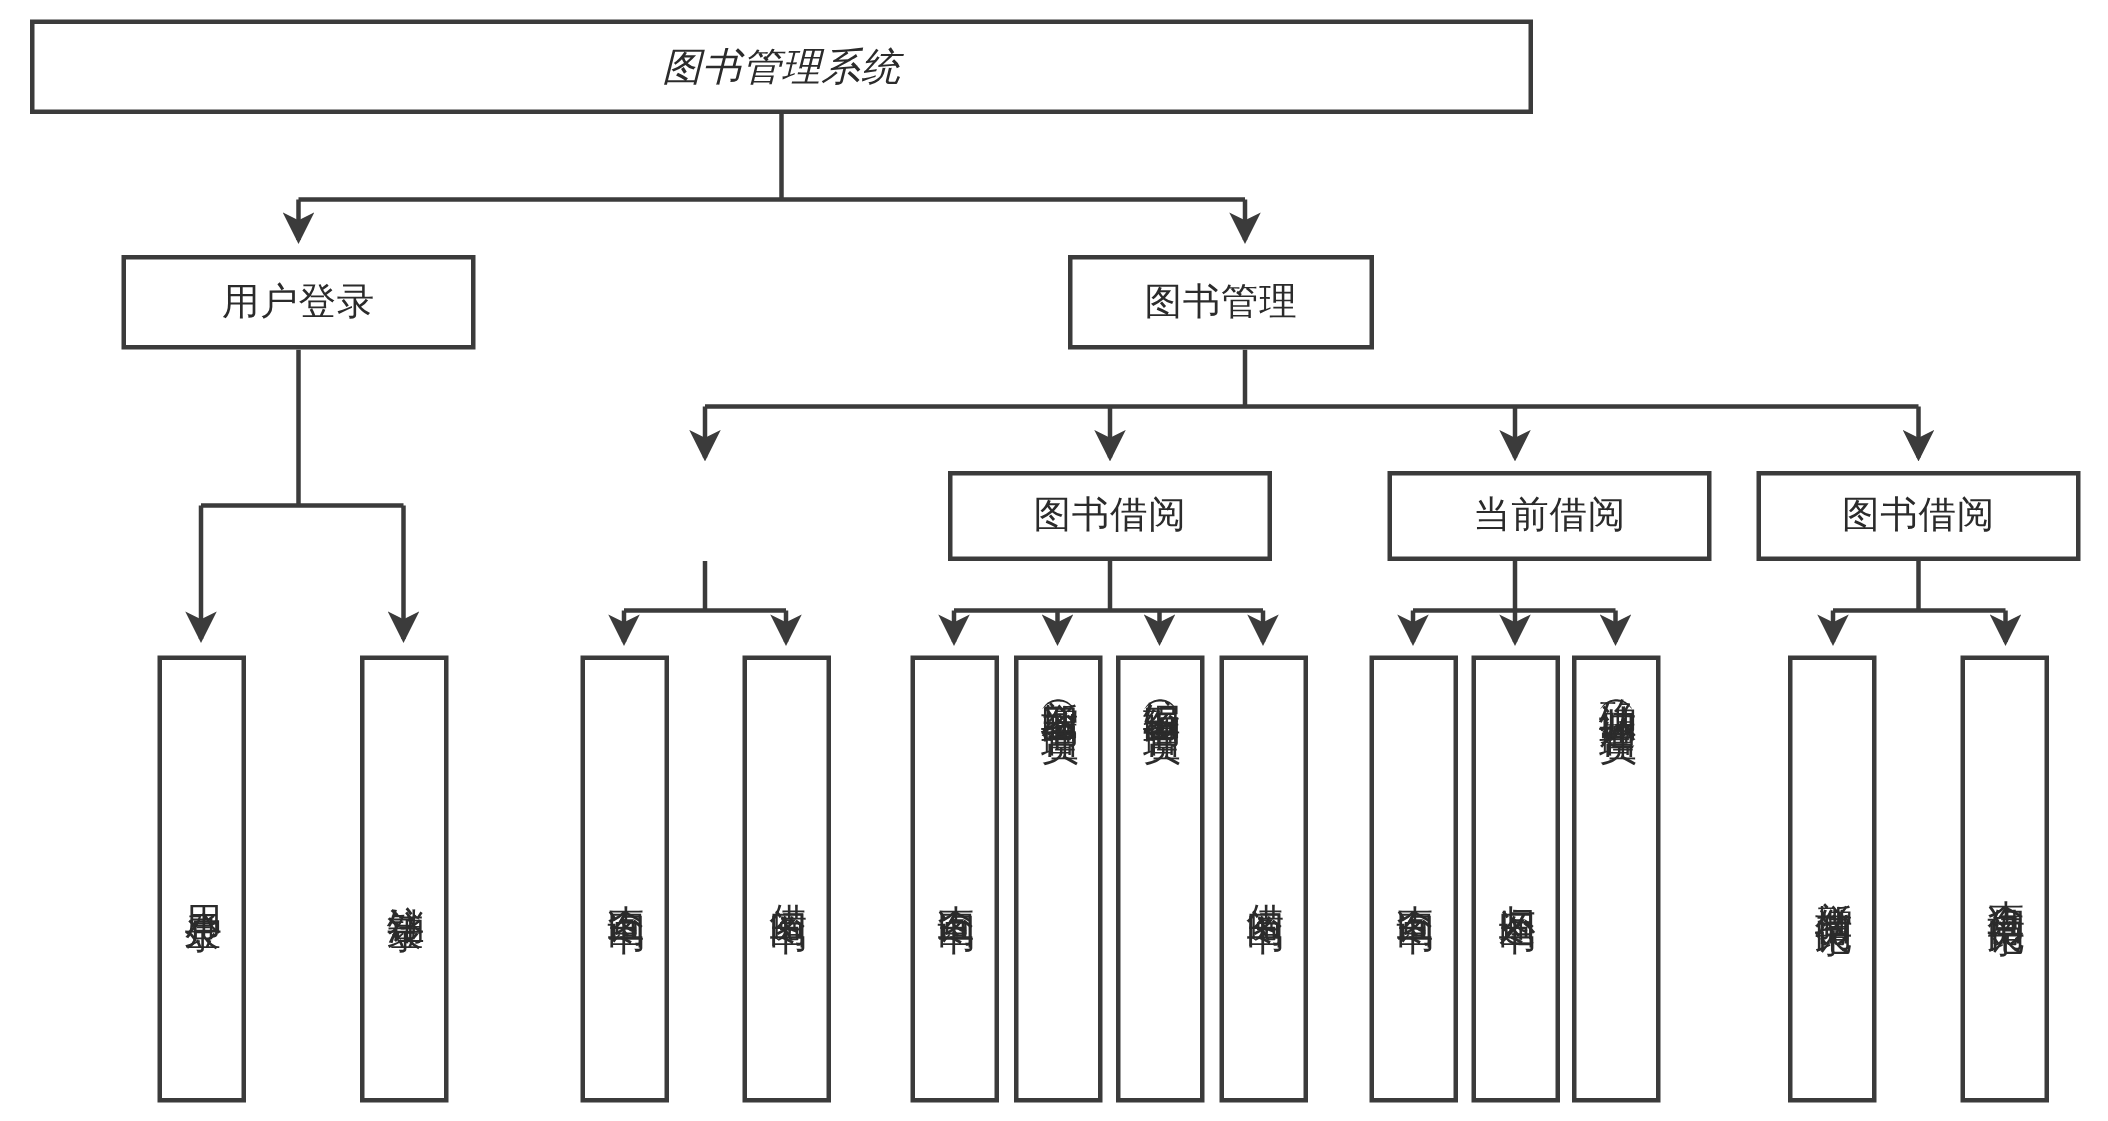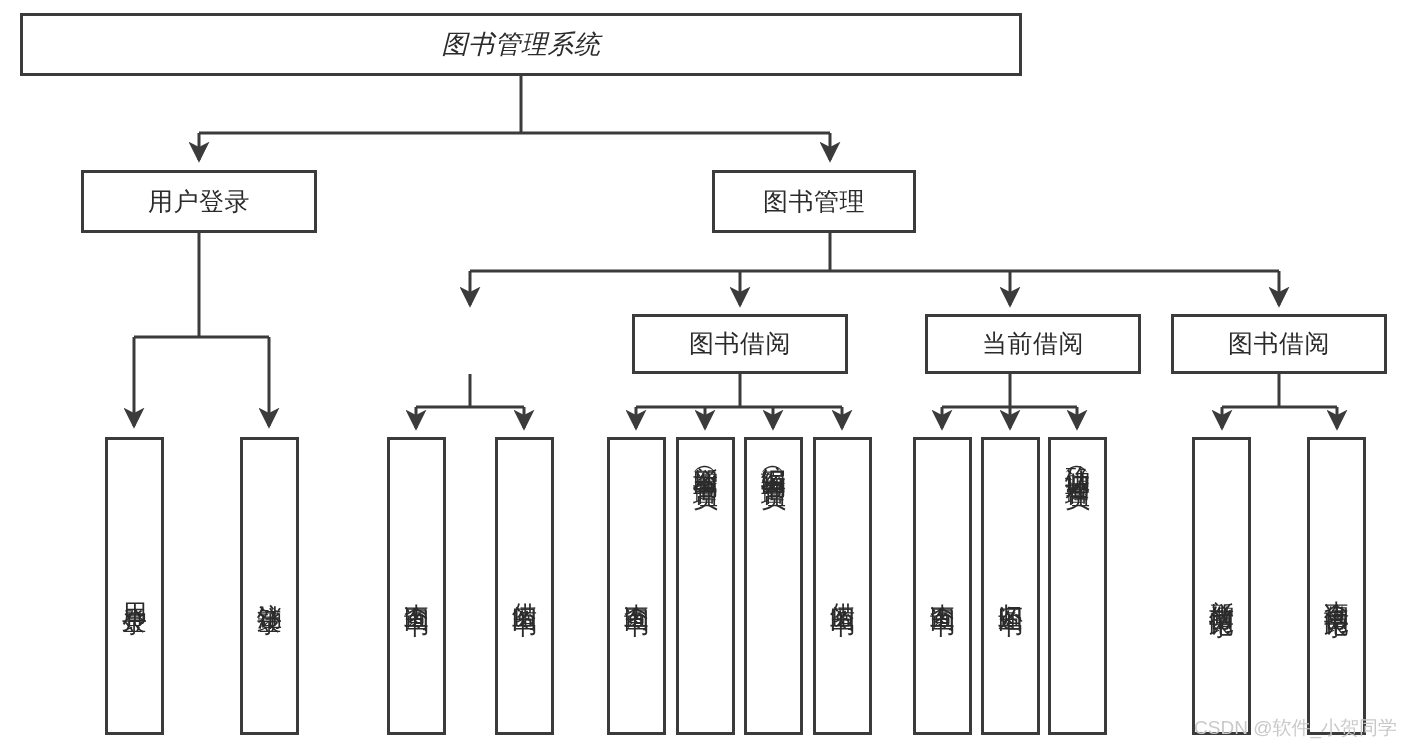--- a/index.html
+++ b/index.html
@@ -195,15 +195,14 @@
     <span class="label">确认归还（管理员）</span>
   </div>
 
   <div class="node v mid" style="left:1192px; top:437px; width:59px; height:298px;">
     <span class="label">新增借阅记录</span>
   </div>
   <div class="node v mid" style="left:1307px; top:437px; width:59px; height:298px;">
     <span class="label">查询借阅记录</span>
   </div>
 
-  <div id="watermark">CSDN @软件_小贺同学</div>
 
 </div>
 
 </body></html>

